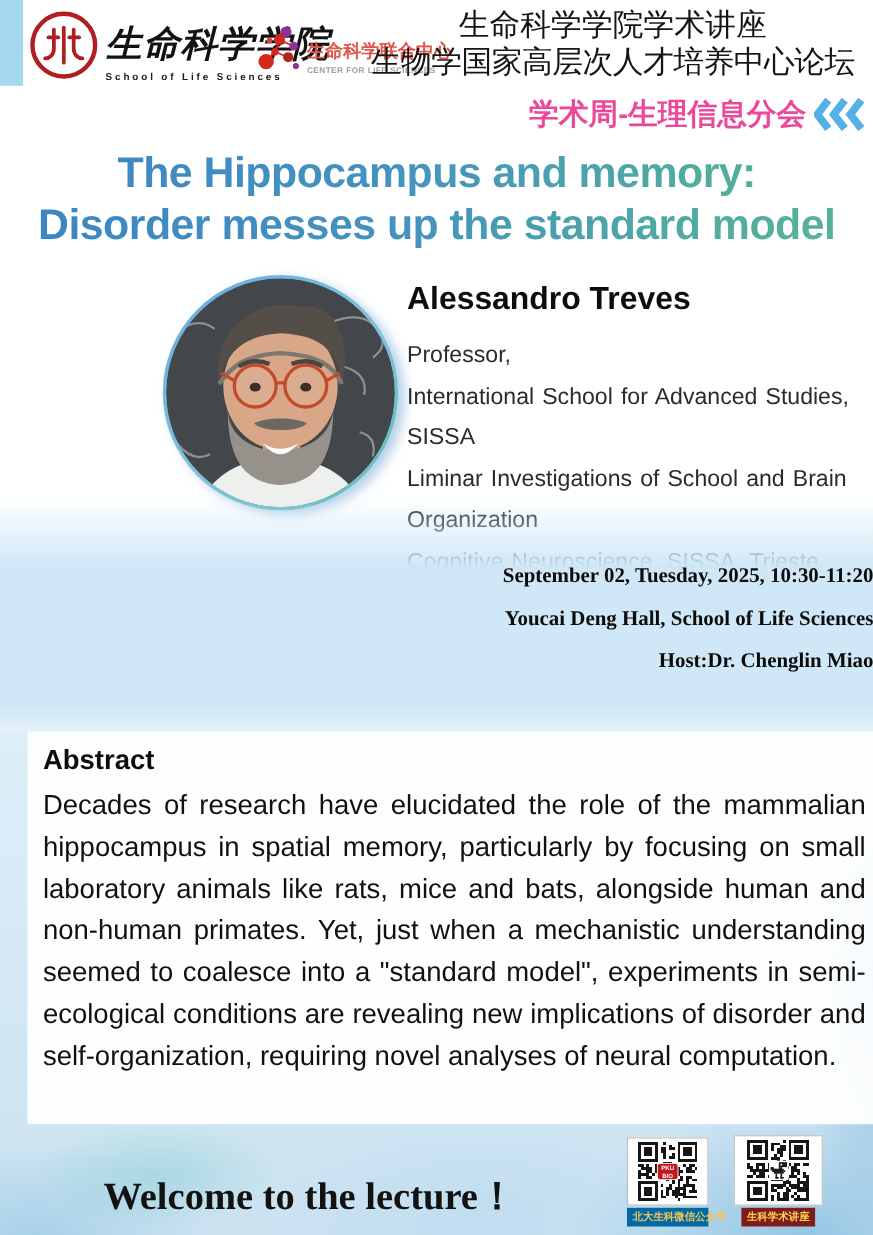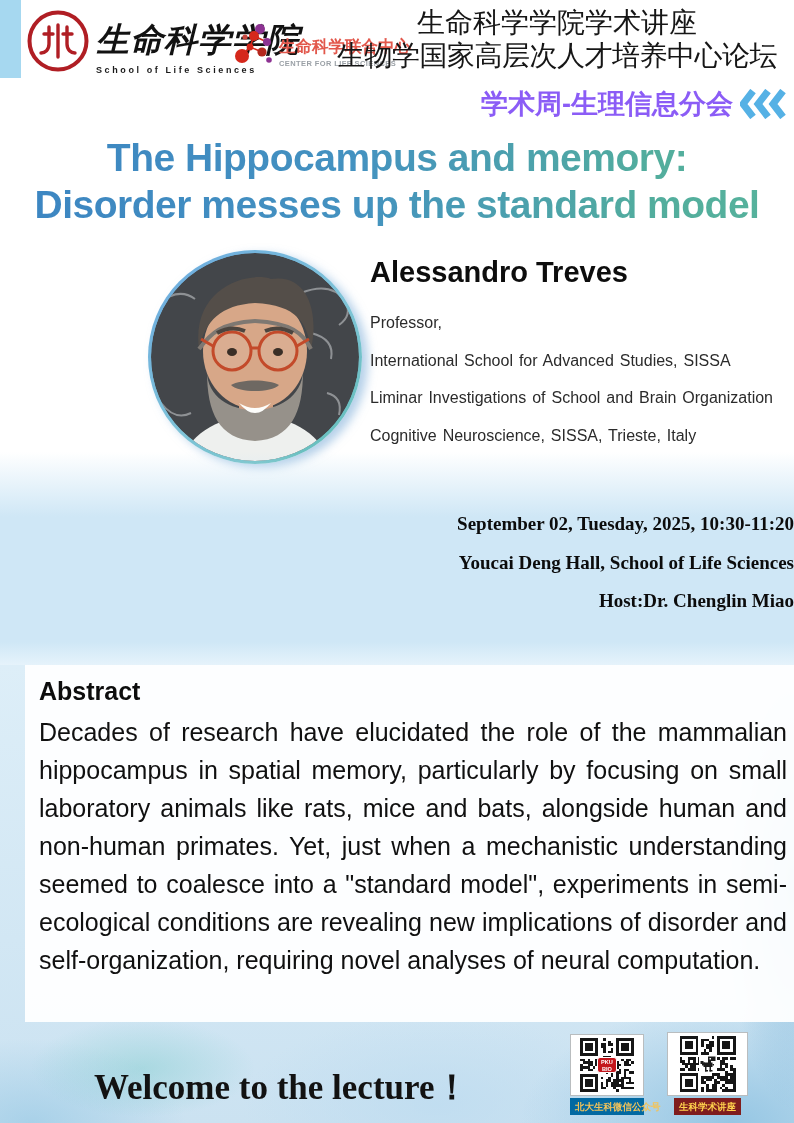--- a/index.html
+++ b/index.html
@@ -24,40 +24,40 @@
   .cls-cn{font-size:16.5px;font-weight:700;color:#e2574b;white-space:nowrap;}
   .cls-en{font-size:7.5px;font-weight:700;color:#9aa0a6;letter-spacing:.4px;white-space:nowrap;margin-top:1px;}
 
   
   .header-titles{position:absolute;right:2px;top:6px;width:470px;text-align:center;line-height:33px;
                  font-weight:400;color:#161616;}
   .header-titles .l1{font-size:28px;}
   .header-titles .l2{font-size:28px;letter-spacing:-0.5px;}
 
   .subtitle-row{position:absolute;right:8px;top:86px;display:flex;align-items:center;gap:7px;}
-  .subtitle-text{font-size:27px;font-weight:800;color:#8b5cf6;white-space:nowrap;}
+  .subtitle-text{font-size:27px;font-weight:800;color:#ec4899;white-space:nowrap;}
   .chevrons{width:46px;height:30px;}
 
   
   .lecture-title{
     position:absolute;left:0;top:134px;width:100%;text-align:center;
     font-size:39px;font-weight:800;line-height:47px;letter-spacing:-0.5px;
     background:linear-gradient(90deg,#3c85c2 0%,#4492c0 45%,#52ad9d 82%,#57b39c 100%);
     -webkit-background-clip:text;background-clip:text;color:transparent;
   }
 
   
   .photo-ring{
     position:absolute;left:148px;top:250px;width:208px;height:208px;border-radius:50%;
     background:linear-gradient(140deg,#6aa8e0 0%,#7fc4d8 55%,#5fbdb4 100%);
     padding:3px; box-shadow:6px 4px 10px rgba(120,170,215,.55);
   }
   .photo-ring svg{display:block;width:208px;height:208px;border-radius:50%;}
   .speaker-name{position:absolute;left:370px;top:256px;font-size:29px;font-weight:800;color:#0d0d0d;}
-  .speaker-lines{position:absolute;left:370px;top:304px;font-size:16px;color:#2b2b2b;
+  .speaker-lines{position:absolute;left:370px;top:304px;font-size:21px;color:#2b2b2b;
                  line-height:37.5px;word-spacing:1.5px;}
 
   
   .date-band{position:absolute;left:0;top:452px;width:100%;height:216px;
     background:linear-gradient(180deg,rgba(209,232,247,0) 0%,#cfe7f6 30%,#cfe7f6 88%,rgba(214,236,249,.55) 100%);}
   .event-block{position:absolute;left:0;top:505px;width:100%;text-align:right;
     font-family:"Liberation Serif",serif;font-weight:700;font-size:19px;line-height:38.5px;color:#0c0c0c;}
 
   
   .bottom-bg{position:absolute;left:0;top:665px;width:100%;height:458px;

